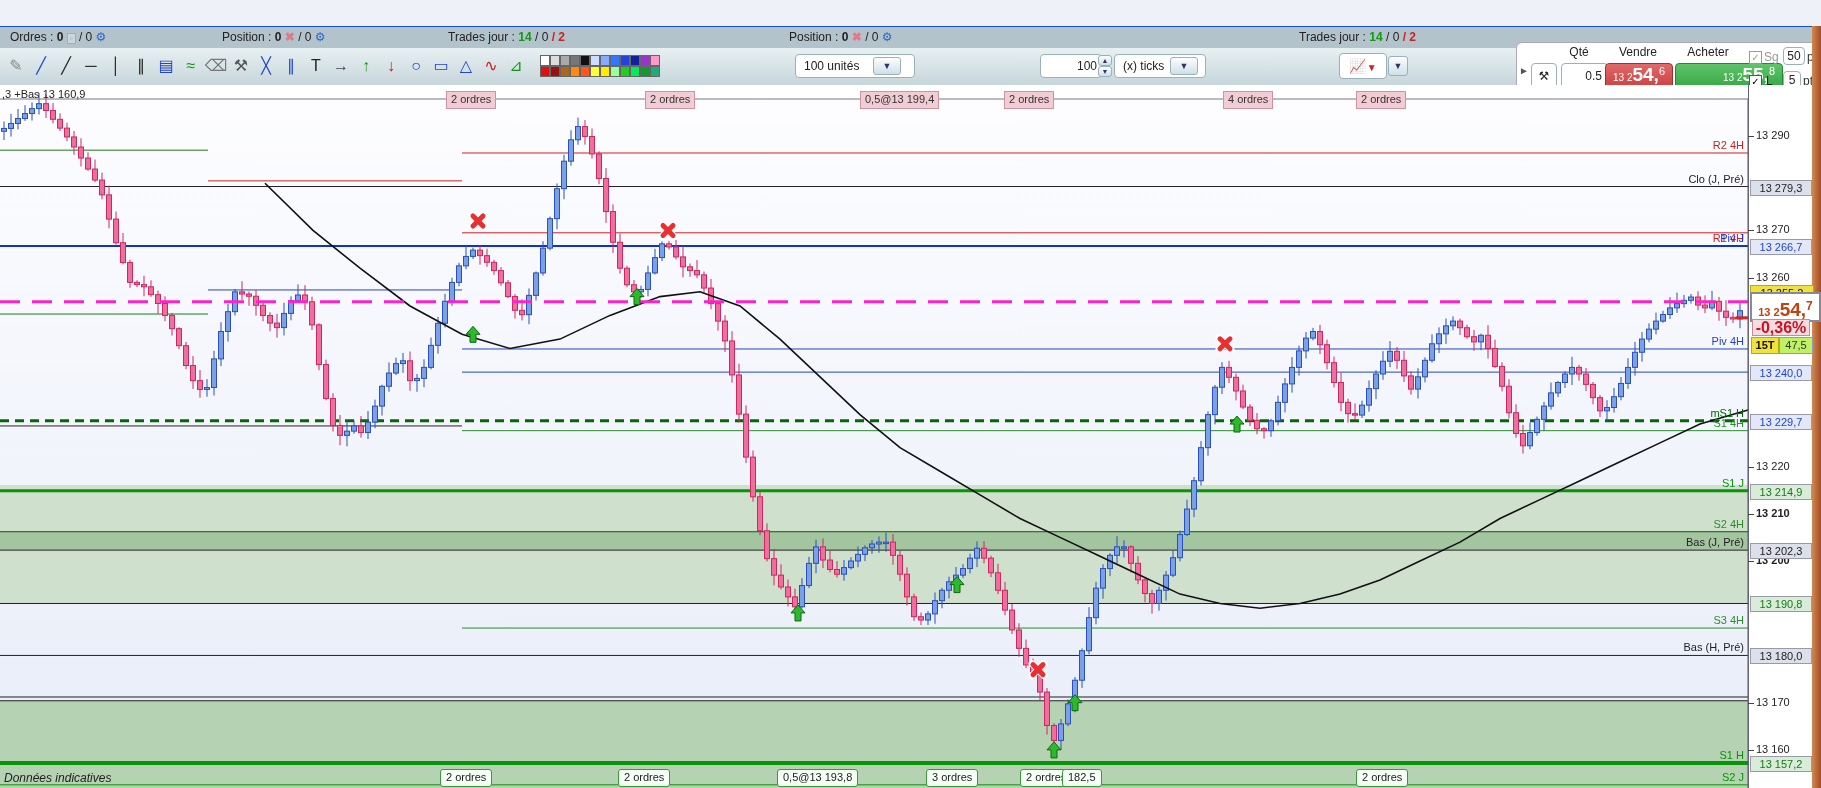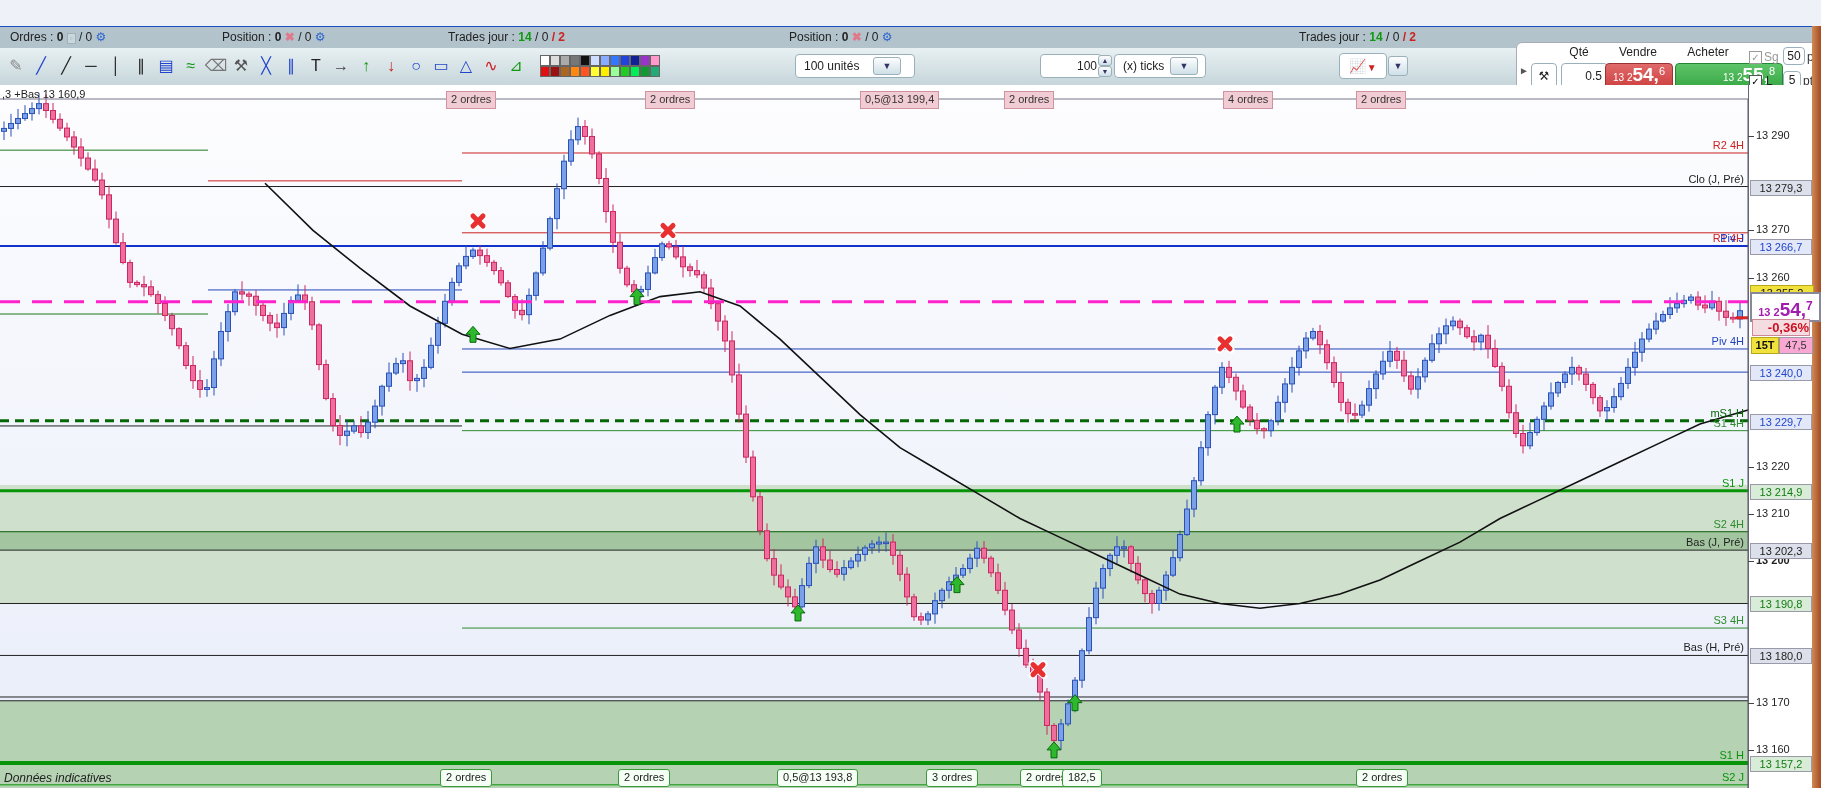--- a/index.html
+++ b/index.html
@@ -39,25 +39,25 @@
   #axis-strip{left:1748px;top:85px;width:64px;height:703px;background:#fff;border-left:1px solid #667;}
   #scroll-strip{left:1812px;top:26px;width:9px;height:762px;background:linear-gradient(90deg,#d08a55,#a34a22);}
   .toplabel{top:91px;height:14px;padding:1px 4px;background:#f2ccd4;border:1px solid #cf93a0;font-size:11px;color:#333;white-space:nowrap;}
   .botlabel{top:769px;height:14px;padding:1px 5px;background:#f6fff6;border:1px solid #3a9a3a;border-radius:3px;font-size:11px;color:#222;white-space:nowrap;}
   .linelabel{font-size:11px;white-space:nowrap;}
   .tickv{font-size:11px;color:#222;white-space:nowrap;}
   .tagbox{left:1750px;width:60px;height:14px;border:1px solid #99a;font-size:11px;text-align:center;line-height:14px;white-space:nowrap;}
   .tag-gray{background:#dce0ea;color:#222;}
   .tag-blue{background:#e2e8f8;color:#2244cc;}
   .tag-green{background:#d8ecd8;color:#157a15;}
-  #curbox{left:1750px;width:67px;height:26px;background:#fff;border:2px solid #889;color:#a21caf;text-align:center;line-height:24px;}
-  #pctbox{left:1752px;width:56px;height:15px;background:#f5dce0;border:1px solid #cc8899;color:#cc1122;font-weight:bold;font-size:13px;text-align:right;line-height:15px;}
+  #curbox{left:1750px;width:67px;height:26px;background:#fff;border:2px solid #889;color:#c2410c;text-align:center;line-height:24px;}
+  #pctbox{left:1752px;width:56px;height:15px;background:#f5dce0;border:1px solid #cc8899;color:#cc1122;font-weight:bold;font-size:16px;text-align:center;line-height:15px;}
   #yellowtag{left:1750px;width:62px;height:14px;background:#f0e13c;border:1px solid #b8a818;font-size:11px;color:#111;text-align:center;line-height:14px;}
   #periodbadge{left:1751px;width:26px;height:15px;background:#f0e13c;border:1px solid #b8a818;font-size:11px;font-weight:bold;color:#111;text-align:center;line-height:15px;}
-  #atrbox{left:1779px;width:32px;height:15px;background:#f9a8d4;border:1px solid #99a;font-size:11px;color:#333;text-align:center;line-height:15px;}
+  #atrbox{left:1779px;width:32px;height:15px;background:#bef264;border:1px solid #99a;font-size:11px;color:#333;text-align:center;line-height:15px;}
   #corner-text{left:2px;top:88px;font-size:11px;color:#222;}
   #footer-text{left:4px;top:771px;font-size:12px;font-style:italic;color:#222;}
 </style>
 </head>
 <body>
 
 <div id="app">
 
 
   <div id="statusrow" class="abs">
@@ -759,21 +759,21 @@
       <div class="abs botlabel" style="left: 1062px;">182,5</div>
       <div class="abs botlabel" style="left: 1356px;">2 ordres</div>
       <div class="abs tickv" style="left: 1756px; top: 129px; font-weight: normal;">13 290</div>
       <div class="abs " style="left: 1748px; top: 136px; width: 6px; height: 1px; background: rgb(68, 68, 68);"></div>
       <div class="abs tickv" style="left: 1756px; top: 223.444px; font-weight: normal;">13 270</div>
       <div class="abs " style="left: 1748px; top: 230.444px; width: 6px; height: 1px; background: rgb(68, 68, 68);"></div>
       <div class="abs tickv" style="left: 1756px; top: 270.666px; font-weight: normal;">13 260</div>
       <div class="abs " style="left: 1748px; top: 277.666px; width: 6px; height: 1px; background: rgb(68, 68, 68);"></div>
       <div class="abs tickv" style="left: 1756px; top: 459.554px; font-weight: normal;">13 220</div>
       <div class="abs " style="left: 1748px; top: 466.554px; width: 6px; height: 1px; background: rgb(68, 68, 68);"></div>
-      <div class="abs tickv" style="left: 1756px; top: 506.776px; font-weight: normal;">13 210</div>
+      <div class="abs tickv" style="left: 1756px; top: 506.776px; font-weight: bold;">13 210</div>
       <div class="abs " style="left: 1748px; top: 513.776px; width: 6px; height: 1px; background: rgb(68, 68, 68);"></div>
       <div class="abs tickv" style="left: 1756px; top: 553.998px; font-weight: bold;">13 200</div>
       <div class="abs " style="left: 1748px; top: 560.998px; width: 6px; height: 1px; background: rgb(68, 68, 68);"></div>
       <div class="abs tickv" style="left: 1756px; top: 695.664px; font-weight: normal;">13 170</div>
       <div class="abs " style="left: 1748px; top: 702.664px; width: 6px; height: 1px; background: rgb(68, 68, 68);"></div>
       <div class="abs tickv" style="left: 1756px; top: 742.886px; font-weight: normal;">13 160</div>
       <div class="abs " style="left: 1748px; top: 749.886px; width: 6px; height: 1px; background: rgb(68, 68, 68);"></div>
       <div class="abs linelabel" style="right: 77px; top: 139px; color: rgb(204, 34, 34);">R2 4H</div>
       <div class="abs linelabel" style="right: 77px; top: 172.528px; color: rgb(34, 34, 34);">Clo (J, Pré)</div>
       <div class="abs tagbox tag-gray" style="top: 179.528px;">13 279,3</div>

